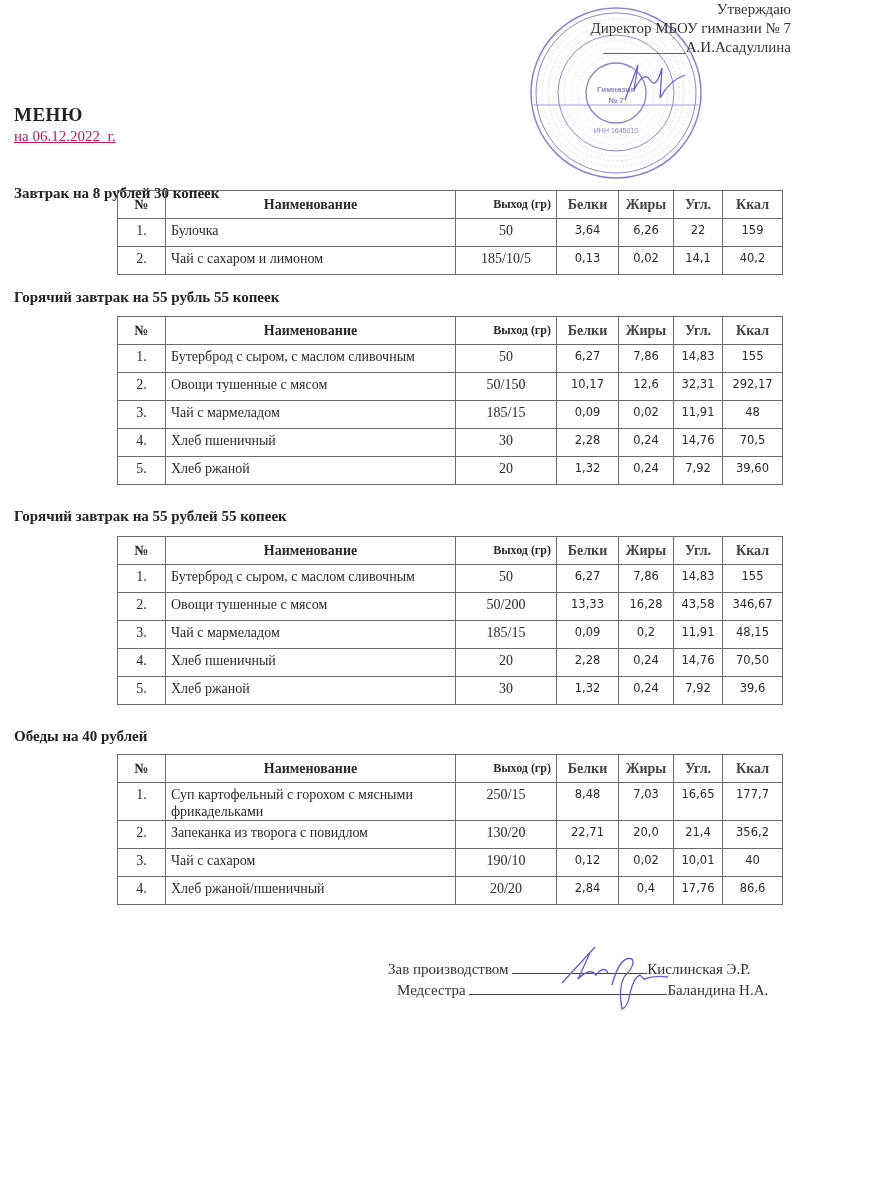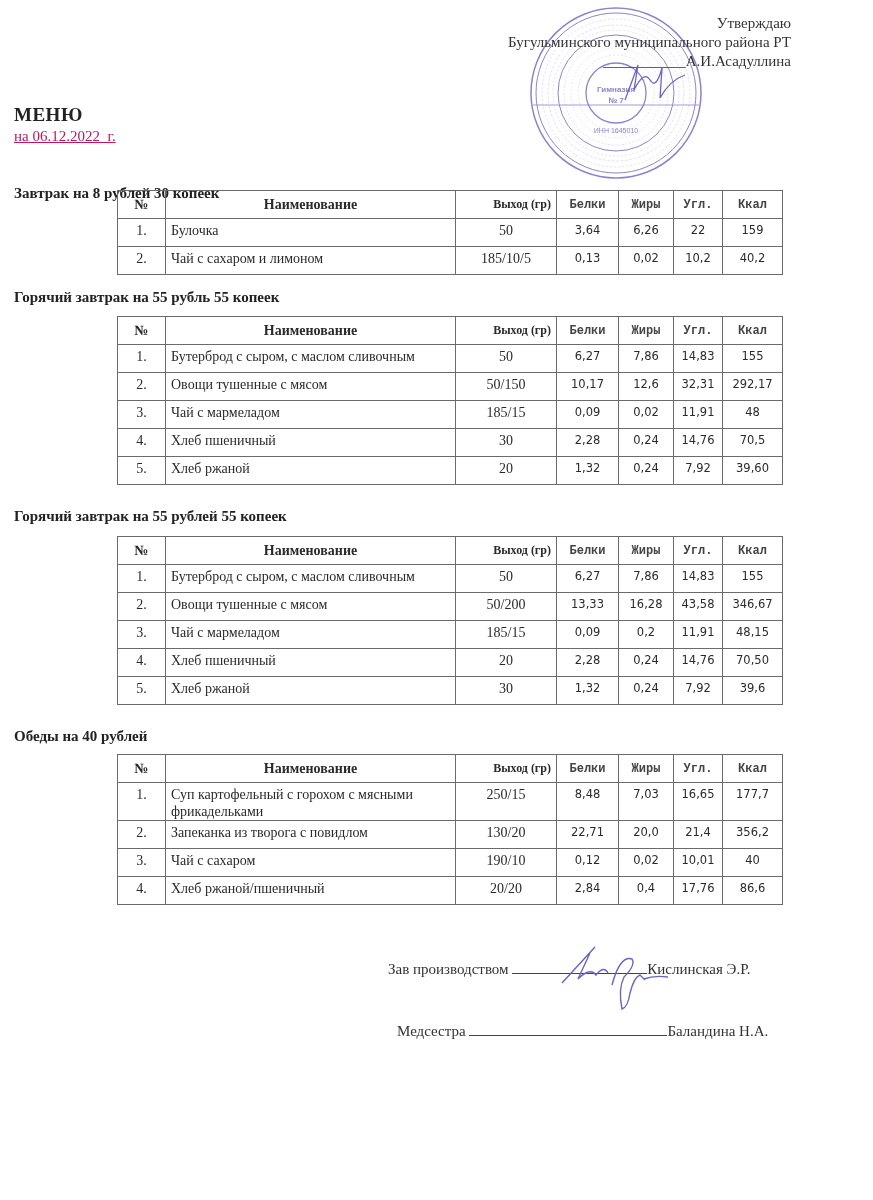--- a/index.html
+++ b/index.html
@@ -1,50 +1,50 @@
 <!DOCTYPE html>
 <html><head>
 <meta charset="utf-8">
 <style>
   html, body { margin: 0; padding: 0; background: #ffffff; }
   body { width: 873px; height: 1200px; position: relative; overflow: hidden;
          font-family: "Liberation Serif", "DejaVu Serif", serif; color: #2a2a2a; }
-  .approve { position: absolute; right: 82px; top: 14px; text-align: right;
+  .approve { position: absolute; right: 82px; top: 0; text-align: right;
              font-size: 15px; line-height: 19px; color: #333; z-index: 2; }
   .approve div { white-space: nowrap; }
   .stamp { position: absolute; left: 528px; top: 5px; width: 176px; height: 176px; z-index: 1; opacity: 0.85; }
   .title { position: absolute; left: 14px; width: 873px; text-align: left; z-index: 2; }
   .menu-title { top: 104px; font-size: 19px; font-weight: bold; letter-spacing: 0.5px; color: #222; }
   .menu-date { top: 128px; font-size: 15px; text-decoration: underline; color: #be185d; }
   .section-title { font-size: 15px; font-weight: bold; color: #222; }
   table.menu { position: absolute; left: 117px; width: 665px; border-collapse: collapse; table-layout: fixed; z-index: 2; }
   table.menu th, table.menu td { border: 1px solid #6b6b6b; padding: 0 5px; vertical-align: top; }
   table.menu th { height: 27px; vertical-align: middle; font-weight: bold; }
   th.c-num { font-size: 14px; }
   th.c-name { font-size: 14px; }
   th.c-out { font-size: 12px; text-align: right; }
-  th.c-small { font-family: Liberation Mono, monospace; font-size: 12px; font-weight: bold; color: #444; }
+  th.c-small { font-family: Liberation Serif, serif; font-size: 14px; font-weight: bold; color: #444; }
   td { font-size: 14px; height: 24px; line-height: 17px; padding-top: 3px !important; }
   td.c-num { text-align: center; }
   td.c-name { text-align: left; }
   td.c-out { text-align: center; }
   td.c-val { text-align: center; font-family: "DejaVu Sans", sans-serif; font-size: 11.5px; }
   col.w-num { width: 48px; } col.w-name { width: 290px; } col.w-out { width: 101px; }
   col.w-b { width: 62px; } col.w-f { width: 55px; } col.w-c { width: 49px; } col.w-k { width: 60px; }
   .sign { position: absolute; font-size: 15px; color: #333; white-space: nowrap; z-index: 2; }
   .sign .line { display: inline-block; border-bottom: 1px solid #444; vertical-align: baseline; height: 12px; }
   .signature-svg { position: absolute; left: 550px; top: 945px; width: 130px; height: 70px; z-index: 3; }
   .dirsig { position: absolute; left: 620px; top: 60px; width: 70px; height: 45px; z-index: 3; }
 </style>
 </head>
 <body>
 
 <div class="approve">
   <div>Утверждаю</div>
-  <div>Бугульминского муниципального района РТ</div>
+  <div>Директор МБОУ гимназии № 7</div>
   <div>___________А.И.Асадуллина</div>
 </div>
 
 <svg class="stamp" viewBox="0 0 176 176">
   <circle cx="88" cy="88" r="85" fill="none" stroke="#7b6cc4" stroke-width="1.5"></circle>
   <circle cx="88" cy="88" r="80" fill="none" stroke="#7b6cc4" stroke-width="1"></circle>
   <circle cx="88" cy="88" r="58" fill="none" stroke="#7b6cc4" stroke-width="1"></circle>
   <circle cx="88" cy="88" r="30" fill="none" stroke="#7b6cc4" stroke-width="1.3"></circle>
   <line x1="5" y1="100" x2="171" y2="100" stroke="#7b6cc4" stroke-width="0.8"></line>
   <g stroke="#a79be0" stroke-width="0.5" fill="none" opacity="0.7">
@@ -98,21 +98,21 @@
       <td class="c-val">6,26</td>
       <td class="c-val">22</td>
       <td class="c-val">159</td>
     </tr>
     <tr>
       <td class="c-num">2.</td>
       <td class="c-name">Чай с сахаром и лимоном</td>
       <td class="c-out">185/10/5</td>
       <td class="c-val">0,13</td>
       <td class="c-val">0,02</td>
-      <td class="c-val">10,2</td>
+      <td class="c-val">14,1</td>
       <td class="c-val">40,2</td>
     </tr>
   </tbody>
 </table>
 
 <div class="title section-title" style="top:289px;">Горячий завтрак на 55 рубль 55 копеек</div>
 <table class="menu" style="top:316px;">
   <colgroup>
       <col class="w-num">
       <col class="w-name">
@@ -312,20 +312,20 @@
       <td class="c-val">17,76</td>
       <td class="c-val">86,6</td>
     </tr>
   </tbody>
 </table>
 
 <div class="sign" style="left:388px; top:961px;text-align:center;">
   <span>Зав производством</span>
   <span class="line" style="width:135px;"></span><span>Кислинская Э.Р.</span>
 </div>
-<div class="sign" style="left:397px; top:982px;margin-top:41px;">
+<div class="sign" style="left:397px; top:982px;">
   <span>Медсестра</span>
   <span class="line" style="width:198px;"></span><span>Баландина Н.А.</span>
 </div>
 <svg class="signature-svg" viewBox="0 0 130 70">
   <path d="M12 38 L45 2 M40 8 L28 34 Q40 22 46 30 Q54 20 58 28" fill="none" stroke="#6a64c9" stroke-width="1.4"></path>
   <path d="M62 40 Q70 10 82 14 Q86 20 74 32 Q68 44 72 64 Q78 62 80 48 Q84 32 90 30 Q96 36 94 34 Q104 30 118 32" fill="none" stroke="#6a64c9" stroke-width="1.4"></path>
 </svg>
 
 </body></html>

